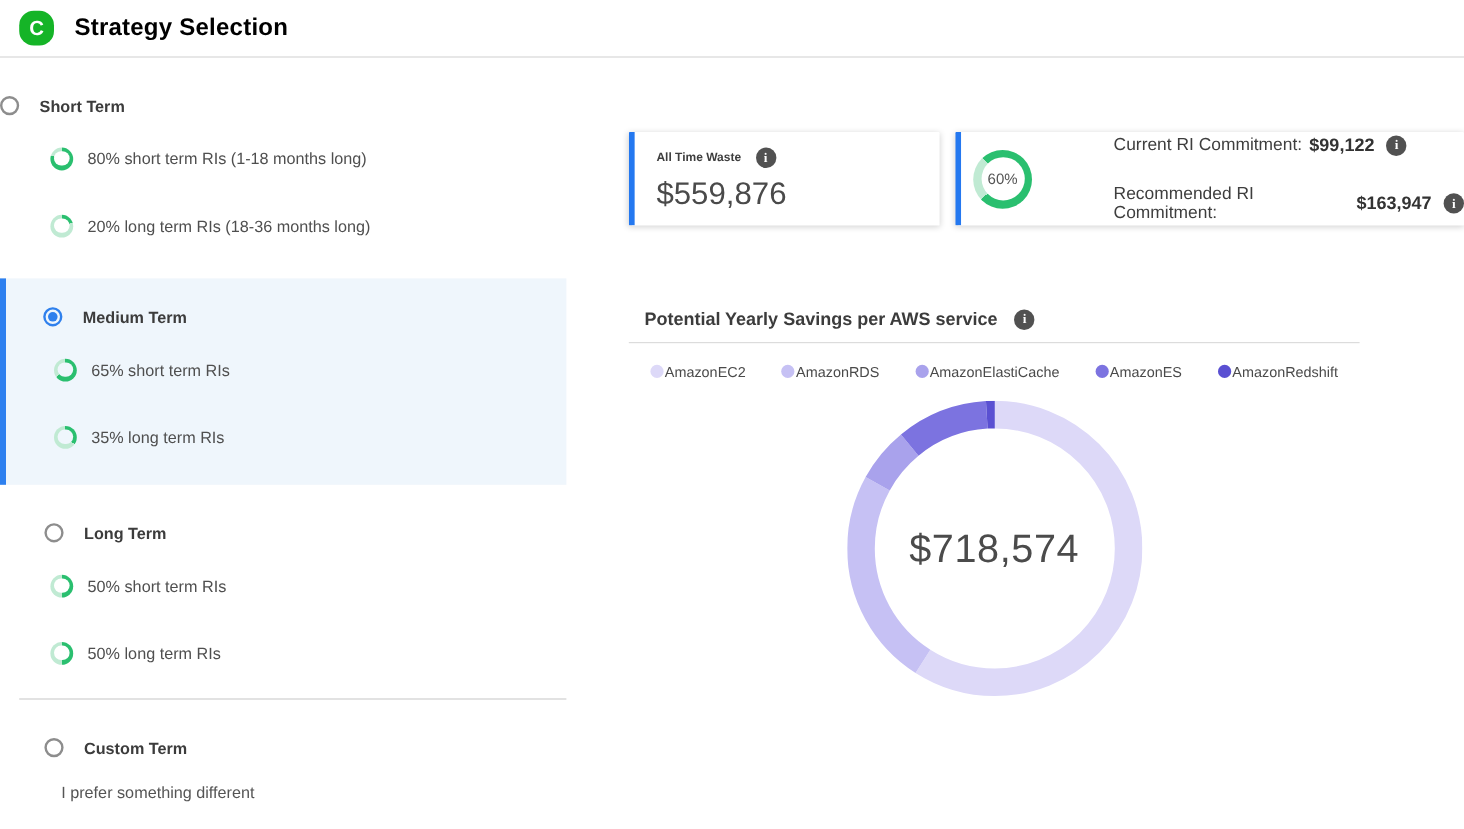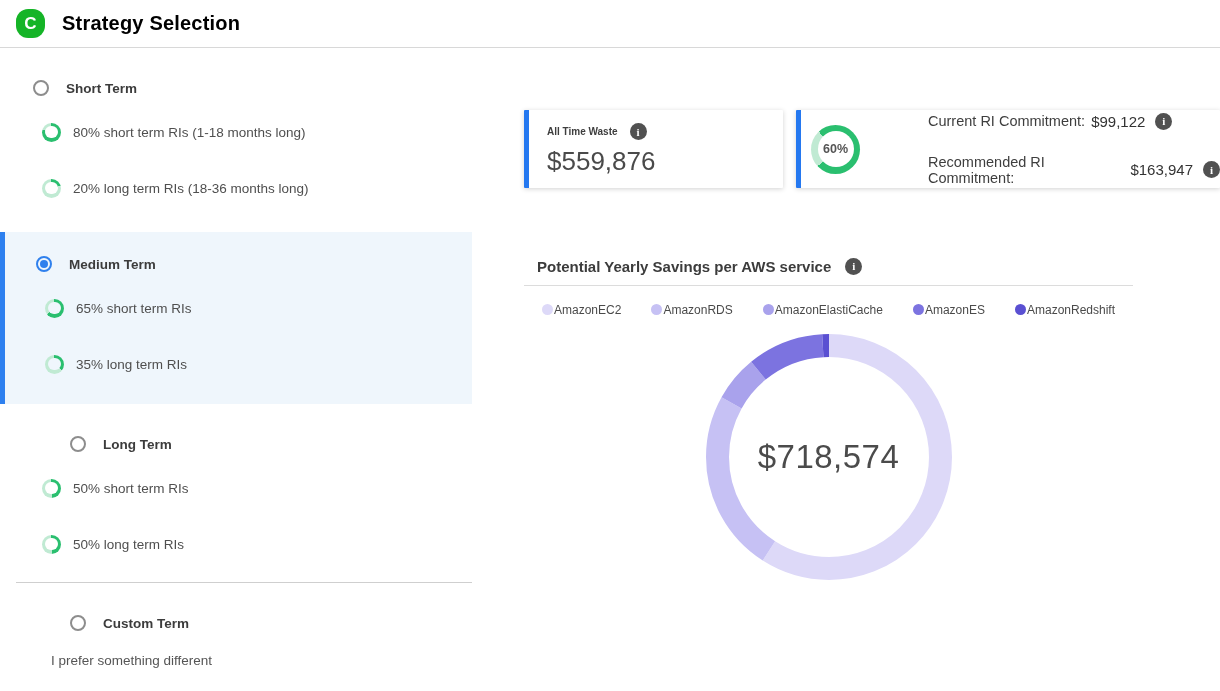--- a/index.html
+++ b/index.html
@@ -17,21 +17,21 @@
           color:#fff; display:flex; align-items:center; justify-content:center;
           font-size:17px; font-weight:700; }
   .page-title { font-size:20px; font-weight:700; color:#000000; letter-spacing:.2px; }
 
   
   .main { display:flex; }
   .left { width:472px; flex:none; padding-top:24px; }
   .right { flex:1; padding-left:52px; }
 
   
-  .opt-head { display:flex; align-items:center; gap:17px; padding-left:33px;
+  .opt-head { display:flex; align-items:center; gap:17px; 
               height:32px; cursor:pointer; }
   .radio { width:16px; height:16px; border:2px solid #8d8d8d; border-radius:50%;
            flex:none; background:transparent; position:relative; }
   .radio.sel { border-color:#2f80ed; }
   .radio.sel::after { content:""; position:absolute; inset:2px; border-radius:50%;
                       background:#2f80ed; }
   .opt-head .lbl { font-size:13.5px; font-weight:700; color:#3c3c3c; }
   .sub { display:flex; align-items:center; gap:12px; padding-left:42px; height:56px; }
   .ring { width:19px; height:19px; border-radius:50%; position:relative; flex:none; }
   .ring::after { content:""; position:absolute; inset:3.4px; border-radius:50%;
@@ -51,24 +51,24 @@
           box-shadow:0 1px 5px rgba(0,0,0,.18); border-radius:1px; }
   .card.waste { width:259px; padding:13px 0 0 18px; }
   .waste-title { font-size:10px; font-weight:700; color:#3e3e3e;
                  display:flex; align-items:center; gap:8px; }
   .waste-value { font-size:26px; color:#4a4a4a; margin-top:6px; font-weight:400; }
   .card.commit { flex:1; display:flex; align-items:center; }
   .big-ring { width:49px; height:49px; border-radius:50%; margin-left:10px;
               position:relative; flex:none; }
   .big-ring .hole { position:absolute; inset:6.5px; background:#fff; border-radius:50%;
                     display:flex; align-items:center; justify-content:center;
-                    font-size:12.5px; color:#555;font-weight:bold; }
+                    font-size:12.5px; color:#555; }
   .commit-lines { margin-left:68px; display:flex; flex-direction:column; gap:24px; }
   .commit-line { display:flex; align-items:center; gap:6px; font-size:14.5px; color:#3e3e3e; }
-  .commit-line .val { font-weight:400; color:#333; font-size:15px; }
+  .commit-line .val { font-weight:700; color:#333; font-size:15px; }
   .info { width:17px; height:17px; border-radius:50%; background:#515151;
           display:inline-flex; align-items:center; justify-content:center;
           flex:none; margin-left:4px; cursor:pointer; }
   .info::after { content:"i"; color:#fff; font-family:"Liberation Serif", serif;
                  font-weight:700; font-size:11px; }
 
   
   .chart { width:609px; margin-top:69px; }
   .chart-title { display:flex; align-items:center; gap:10px; padding-left:13px;
                  font-size:15px; font-weight:700; color:#3c3c3c; height:18px; }

